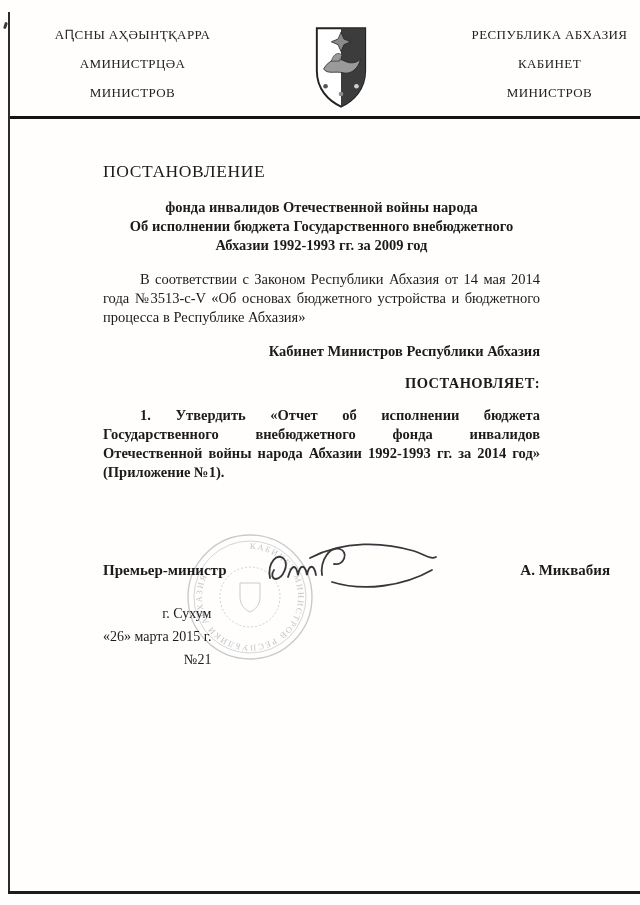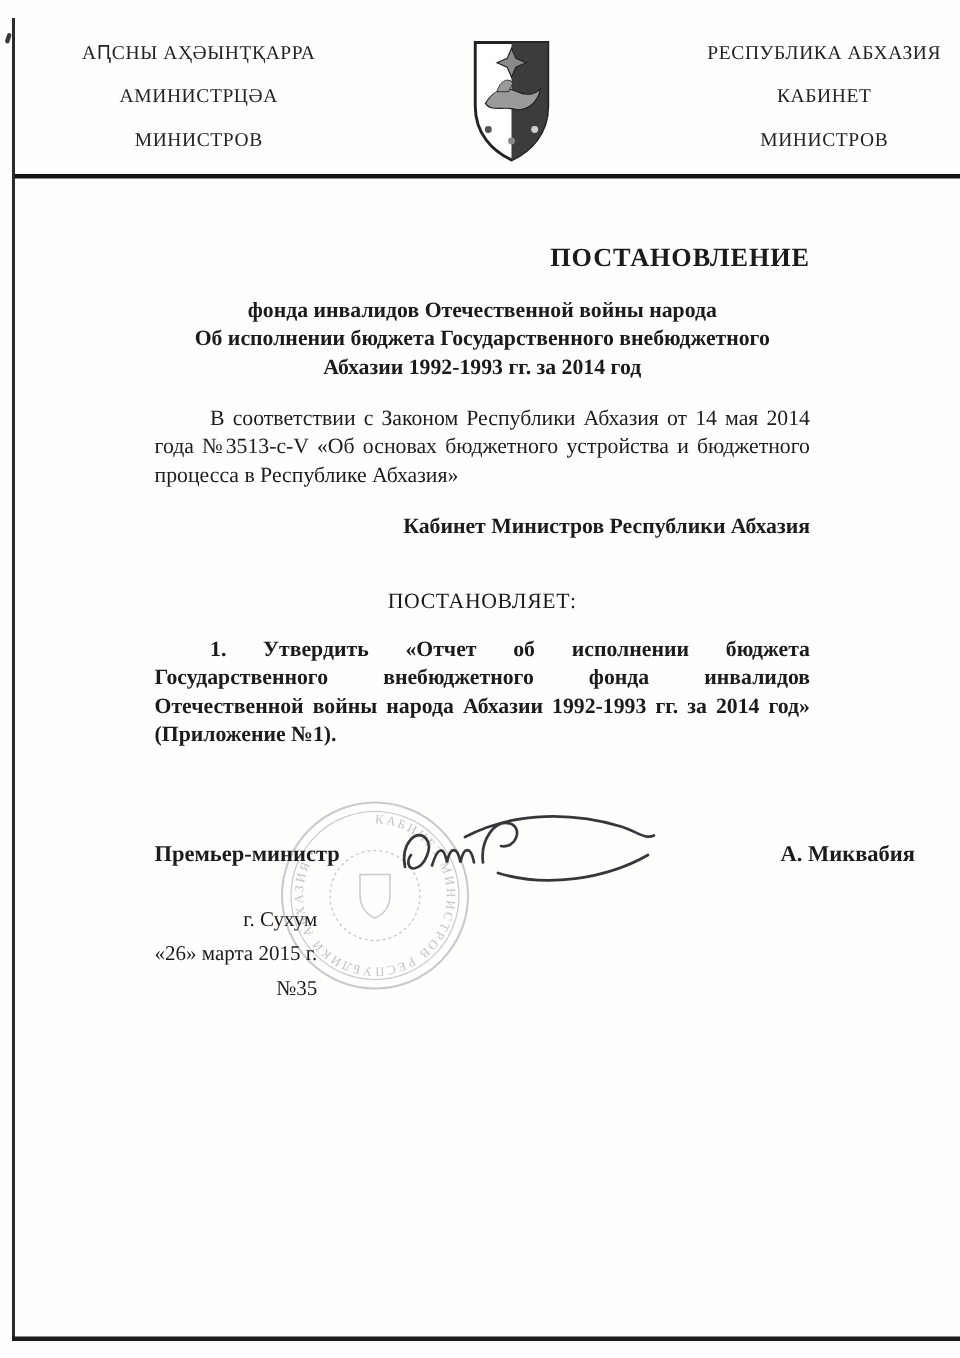--- a/index.html
+++ b/index.html
@@ -13,26 +13,26 @@
   .scan-left{position:absolute;left:8px;top:12px;width:2px;height:882px;background:#2b2b2b;}
   .scan-bottom{position:absolute;left:8px;top:891px;right:0;height:3px;background:#1c1c1c;}
   .scan-mark{position:absolute;left:4px;top:22px;width:3px;height:7px;background:#3a3a3a;transform:rotate(18deg);border-radius:2px;}
   
   .header{position:absolute;top:20px;left:30px;right:28px;display:flex;justify-content:space-between;align-items:flex-start;}
   .hcol{width:205px;text-align:center;font-size:13px;letter-spacing:.4px;line-height:29px;color:#222;}
   .emblem{width:58px;height:88px;margin-top:2px;}
   .rule{position:absolute;top:116px;left:10px;right:6px;height:3px;background:#141414;}
   
   .content{position:absolute;left:103px;top:140px;width:437px;font-size:14.5px;line-height:19px;}
-  .title{font-size:17.5px;font-weight:bold;text-align:right;letter-spacing:.6px;margin:22px 0 0 0;}
+  .title{font-size:17.5px;font-weight:normal;text-align:left;letter-spacing:.6px;margin:22px 0 0 0;}
   .subject{font-weight:bold;text-align:center;margin-top:17px;line-height:19px;}
   .para{margin:0;text-indent:37px;text-align:justify;}
   .preamble{margin-top:15px;}
   .org{font-weight:bold;text-align:right;margin-top:15px;}
-  .resolves{font-weight:normal;text-align:center;letter-spacing:.4px;margin-top:31px;}
+  .resolves{font-weight:bold;text-align:right;letter-spacing:.4px;margin-top:13px;}
   .items{margin-top:13px;font-weight:bold;}
   
   .sig-row{position:absolute;left:103px;right:70px;top:562px;display:flex;justify-content:space-between;font-weight:bold;font-size:15px;}
   .sig-svg{position:absolute;left:262px;top:536px;width:178px;height:60px;}
   .seal{position:absolute;left:184px;top:531px;width:132px;height:132px;opacity:.55;}
   
   .footer{position:absolute;left:103px;top:602px;font-size:14px;line-height:23px;text-align:right;}
 </style>
 </head>
 <body>
@@ -78,21 +78,21 @@
   </div>
 
   <div class="rule"></div>
 
   <div class="content">
     <div class="title">ПОСТАНОВЛЕНИЕ</div>
 
     <div class="subject">
       <div>фонда инвалидов Отечественной войны народа</div>
       <div>Об исполнении бюджета Государственного внебюджетного</div>
-      <div>Абхазии 1992-1993 гг. за 2014 год</div>
+      <div>Абхазии 1992-1993 гг. за 2009 год</div>
     </div>
 
     <p class="para preamble">В соответствии с Законом Республики Абхазия от 14 мая 2014 года №3513-с-V «Об основах бюджетного устройства и бюджетного процесса в Республике Абхазия»</p>
 
     <div class="org">Кабинет Министров Республики Абхазия</div>
     <div class="resolves">ПОСТАНОВЛЯЕТ:</div>
 
     <div class="items">
       <p class="para">1. Утвердить «Отчет об исполнении бюджета Государственного внебюджетного фонда инвалидов Отечественной войны народа Абхазии 1992-1993 гг. за 2014 год» (Приложение №1).</p>
     </div>
@@ -123,16 +123,16 @@
   </svg>
 
   <div class="sig-row">
     <span>Премьер-министр</span>
     <span>А. Миквабия</span>
   </div>
 
   <div class="footer">
     <div>г. Сухум</div>
     <div>«26» марта 2015 г.</div>
-    <div>№35</div>
+    <div>№21</div>
   </div>
 
 </div>
 
 </body></html>

